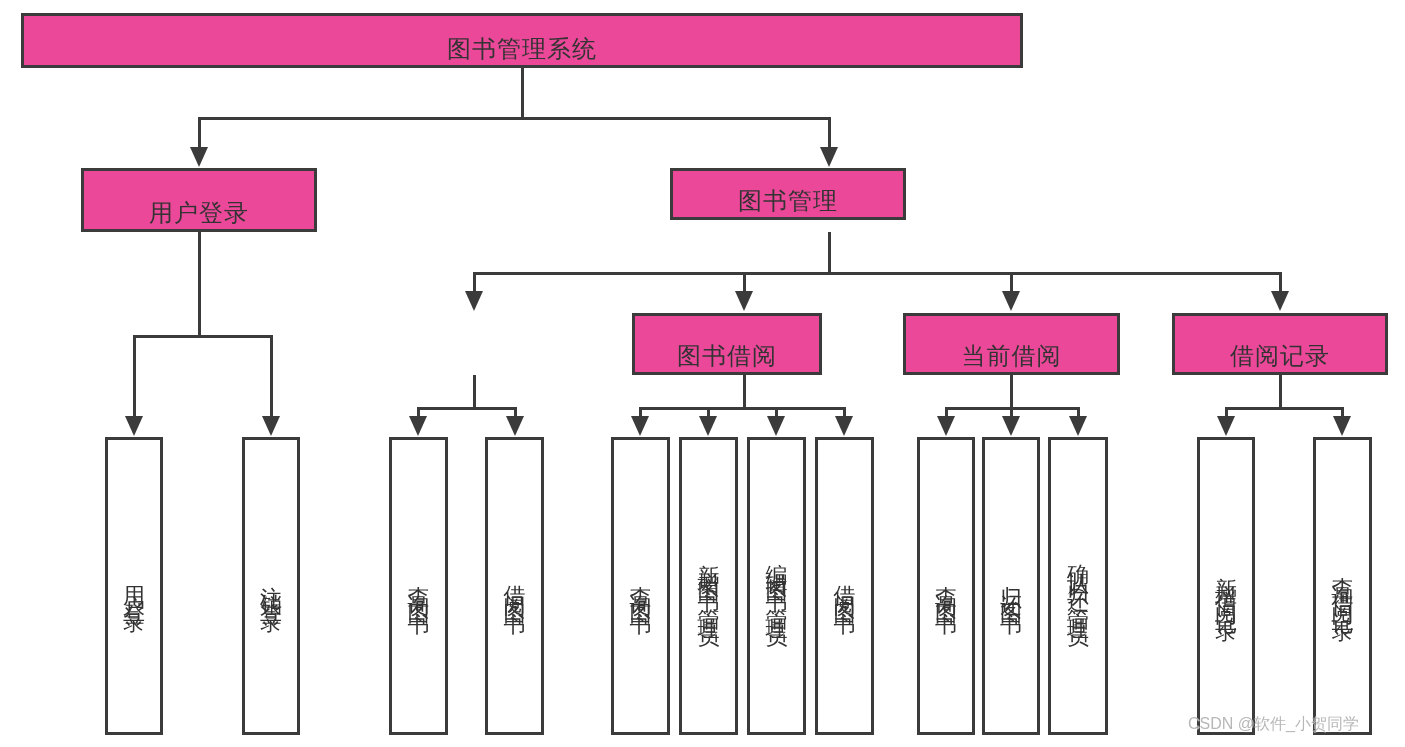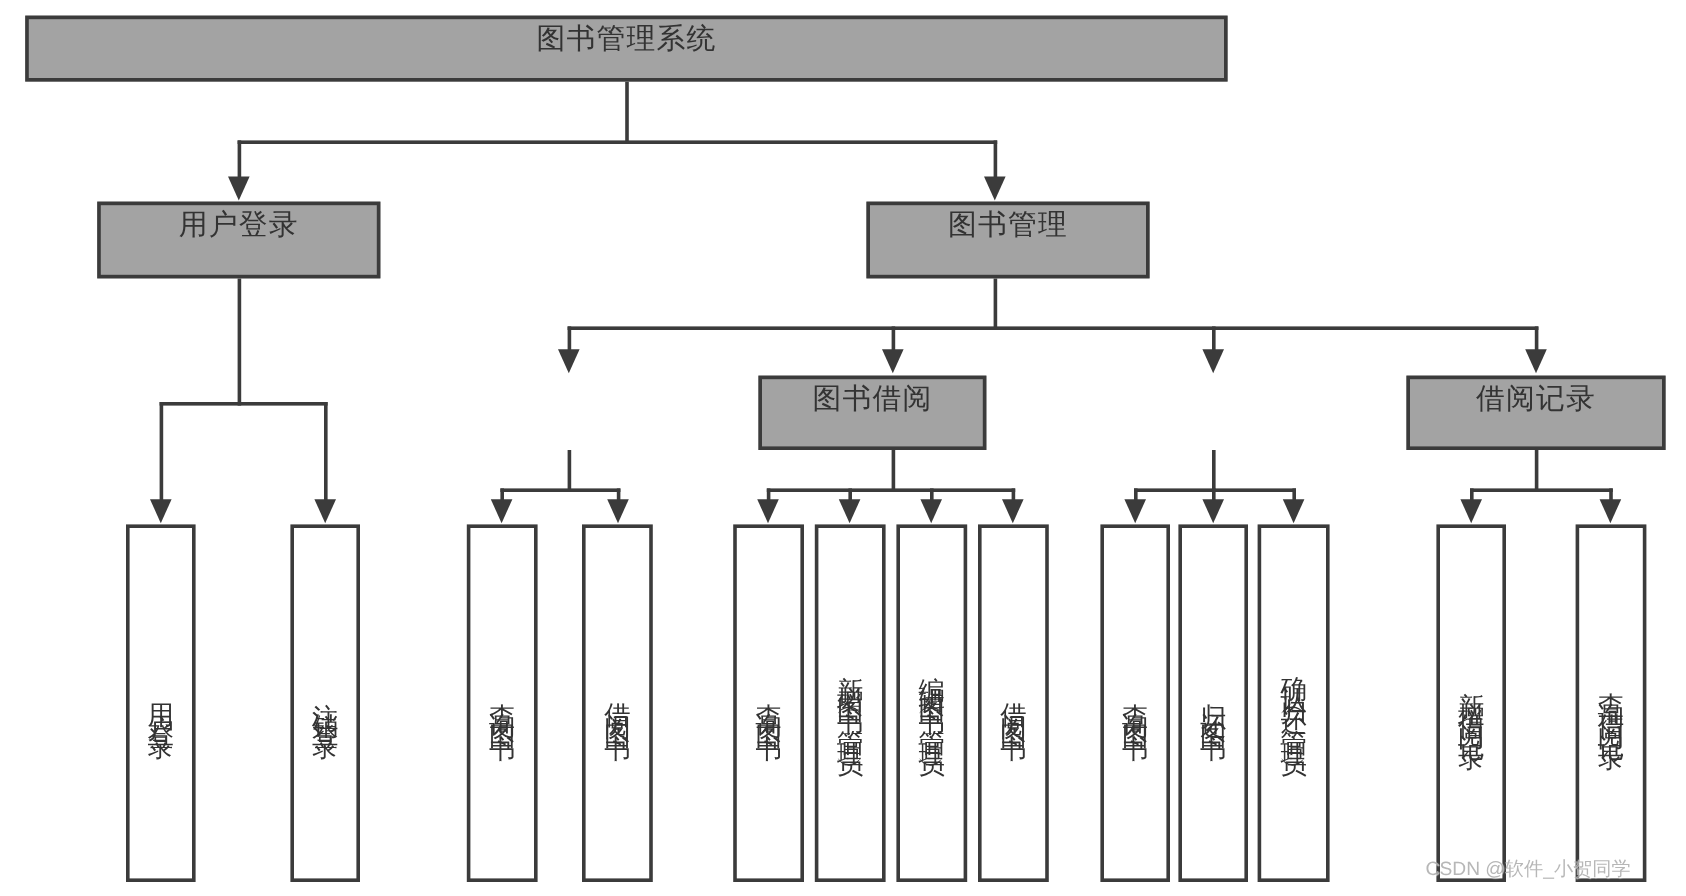--- a/index.html
+++ b/index.html
@@ -13,23 +13,23 @@
   body{font-family:"Liberation Sans","DejaVu Sans",sans-serif;color:var(--text);}
   .canvas{
     position:relative;
     width:1405px;height:747px;
     background:var(--bg);
     overflow:hidden;
   }
   
   .hbox{
     position:absolute;
-    background:#a3a3a3;
+    background:#ec4899;
     border:3px solid var(--line);
-    display:flex;align-items:flex-start;justify-content:center;
+    display:flex;align-items:flex-end;justify-content:center;
   }
   .htext{
     font-size:24px;
     letter-spacing:1px;
     color:var(--text);
     white-space:nowrap;
   }
   
   .vbox{
     position:absolute;
@@ -129,27 +129,30 @@
       <div class="ahead" style="left: 1333px; top: 416px;"></div>
     </div>
 
   <div class="hbox" style="left:21px;top:13px;width:1002px;height:55px">
     <span class="htext">图书管理系统</span>
   </div>
 
   <div class="hbox" style="left:81px;top:168px;width:236px;height:64px">
     <span class="htext">用户登录</span>
   </div>
-  <div class="hbox" style="left:722px;top:168px;width:236px;height:64px">
+  <div class="hbox" style="left:670px;top:168px;width:236px;height:52px">
     <span class="htext">图书管理</span>
   </div>
 
   <div class="hbox" style="left:632px;top:313px;width:190px;height:62px">
     <span class="htext">图书借阅</span>
   </div>
+  <div class="hbox" style="left:903px;top:313px;width:217px;height:62px">
+    <span class="htext">当前借阅</span>
+  </div>
   <div class="hbox" style="left:1172px;top:313px;width:216px;height:62px">
     <span class="htext">借阅记录</span>
   </div>
 
   <div class="vbox" style="left:105px;width:58px">
     <span class="vtext">用户登录</span>
   </div>
   <div class="vbox" style="left:242px;width:58px">
     <span class="vtext">注销登录</span>
   </div>

